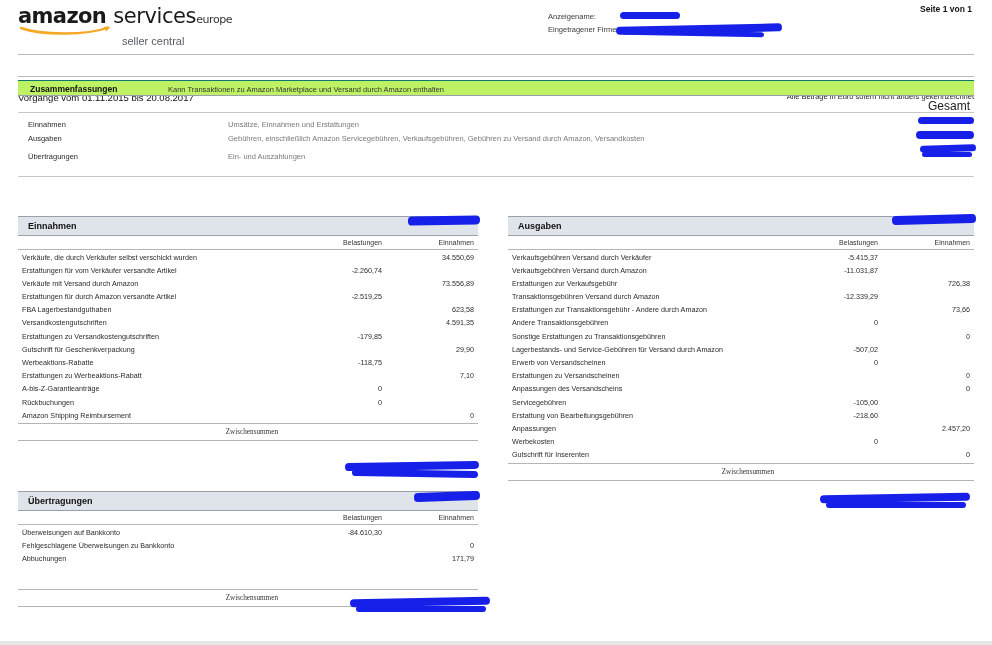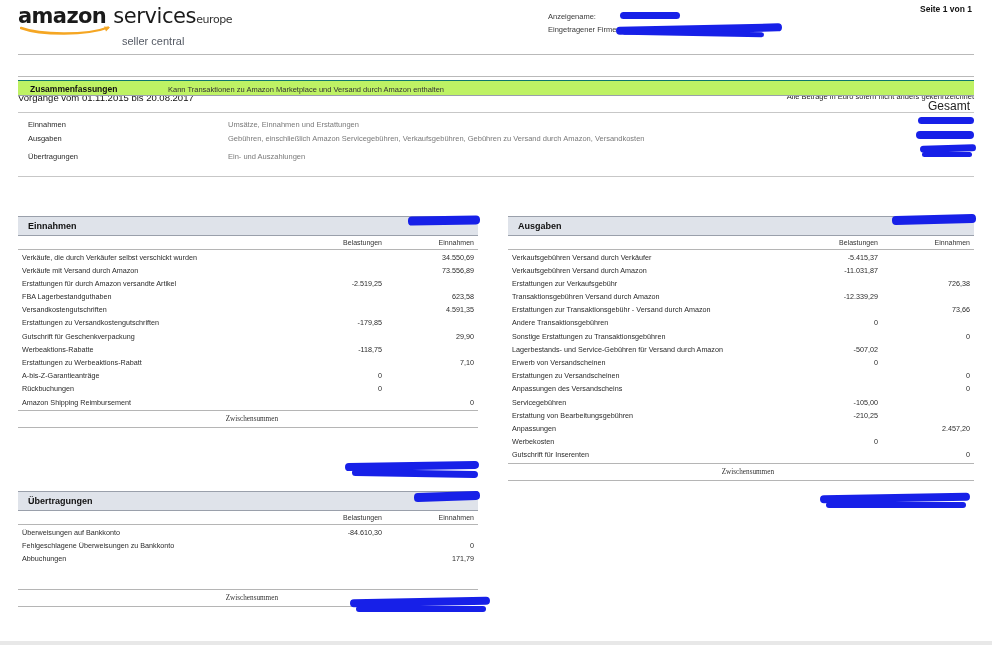--- a/index.html
+++ b/index.html
@@ -335,20 +335,25 @@
       <span class="c-bel">Belastungen</span>
       <span class="c-ein">Einnahmen</span>
     </div>
 
     <div class="lrow">
         <span class="lbl">Verkäufe, die durch Verkäufer selbst verschickt wurden</span>
         <span class="v1"></span>
         <span class="v2">34.550,69</span>
       </div>
     <div class="lrow">
+        <span class="lbl">Erstattungen für vom Verkäufer versandte Artikel</span>
+        <span class="v1">-2.260,74</span>
+        <span class="v2"></span>
+      </div>
+    <div class="lrow">
         <span class="lbl">Verkäufe mit Versand durch Amazon</span>
         <span class="v1"></span>
         <span class="v2">73.556,89</span>
       </div>
     <div class="lrow">
         <span class="lbl">Erstattungen für durch Amazon versandte Artikel</span>
         <span class="v1">-2.519,25</span>
         <span class="v2"></span>
       </div>
     <div class="lrow">
@@ -435,21 +440,21 @@
         <span class="lbl">Erstattungen zur Verkaufsgebühr</span>
         <span class="v1"></span>
         <span class="v2">726,38</span>
       </div>
     <div class="lrow">
         <span class="lbl">Transaktionsgebühren Versand durch Amazon</span>
         <span class="v1">-12.339,29</span>
         <span class="v2"></span>
       </div>
     <div class="lrow">
-        <span class="lbl">Erstattungen zur Transaktionsgebühr - Versand durch Amazon</span>
+        <span class="lbl">Erstattungen zur Transaktionsgebühr - Andere durch Amazon</span>
         <span class="v1"></span>
         <span class="v2">73,66</span>
       </div>
     <div class="lrow">
         <span class="lbl">Andere Transaktionsgebühren</span>
         <span class="v1">0</span>
         <span class="v2"></span>
       </div>
     <div class="lrow">
         <span class="lbl">Sonstige Erstattungen zu Transaktionsgebühren</span>
@@ -476,21 +481,21 @@
         <span class="v1"></span>
         <span class="v2">0</span>
       </div>
     <div class="lrow">
         <span class="lbl">Servicegebühren</span>
         <span class="v1">-105,00</span>
         <span class="v2"></span>
       </div>
     <div class="lrow">
         <span class="lbl">Erstattung von Bearbeitungsgebühren</span>
-        <span class="v1">-210,25</span>
+        <span class="v1">-218,60</span>
         <span class="v2"></span>
       </div>
     <div class="lrow">
         <span class="lbl">Anpassungen</span>
         <span class="v1"></span>
         <span class="v2">2.457,20</span>
       </div>
     <div class="lrow">
         <span class="lbl">Werbekosten</span>
         <span class="v1">0</span>

